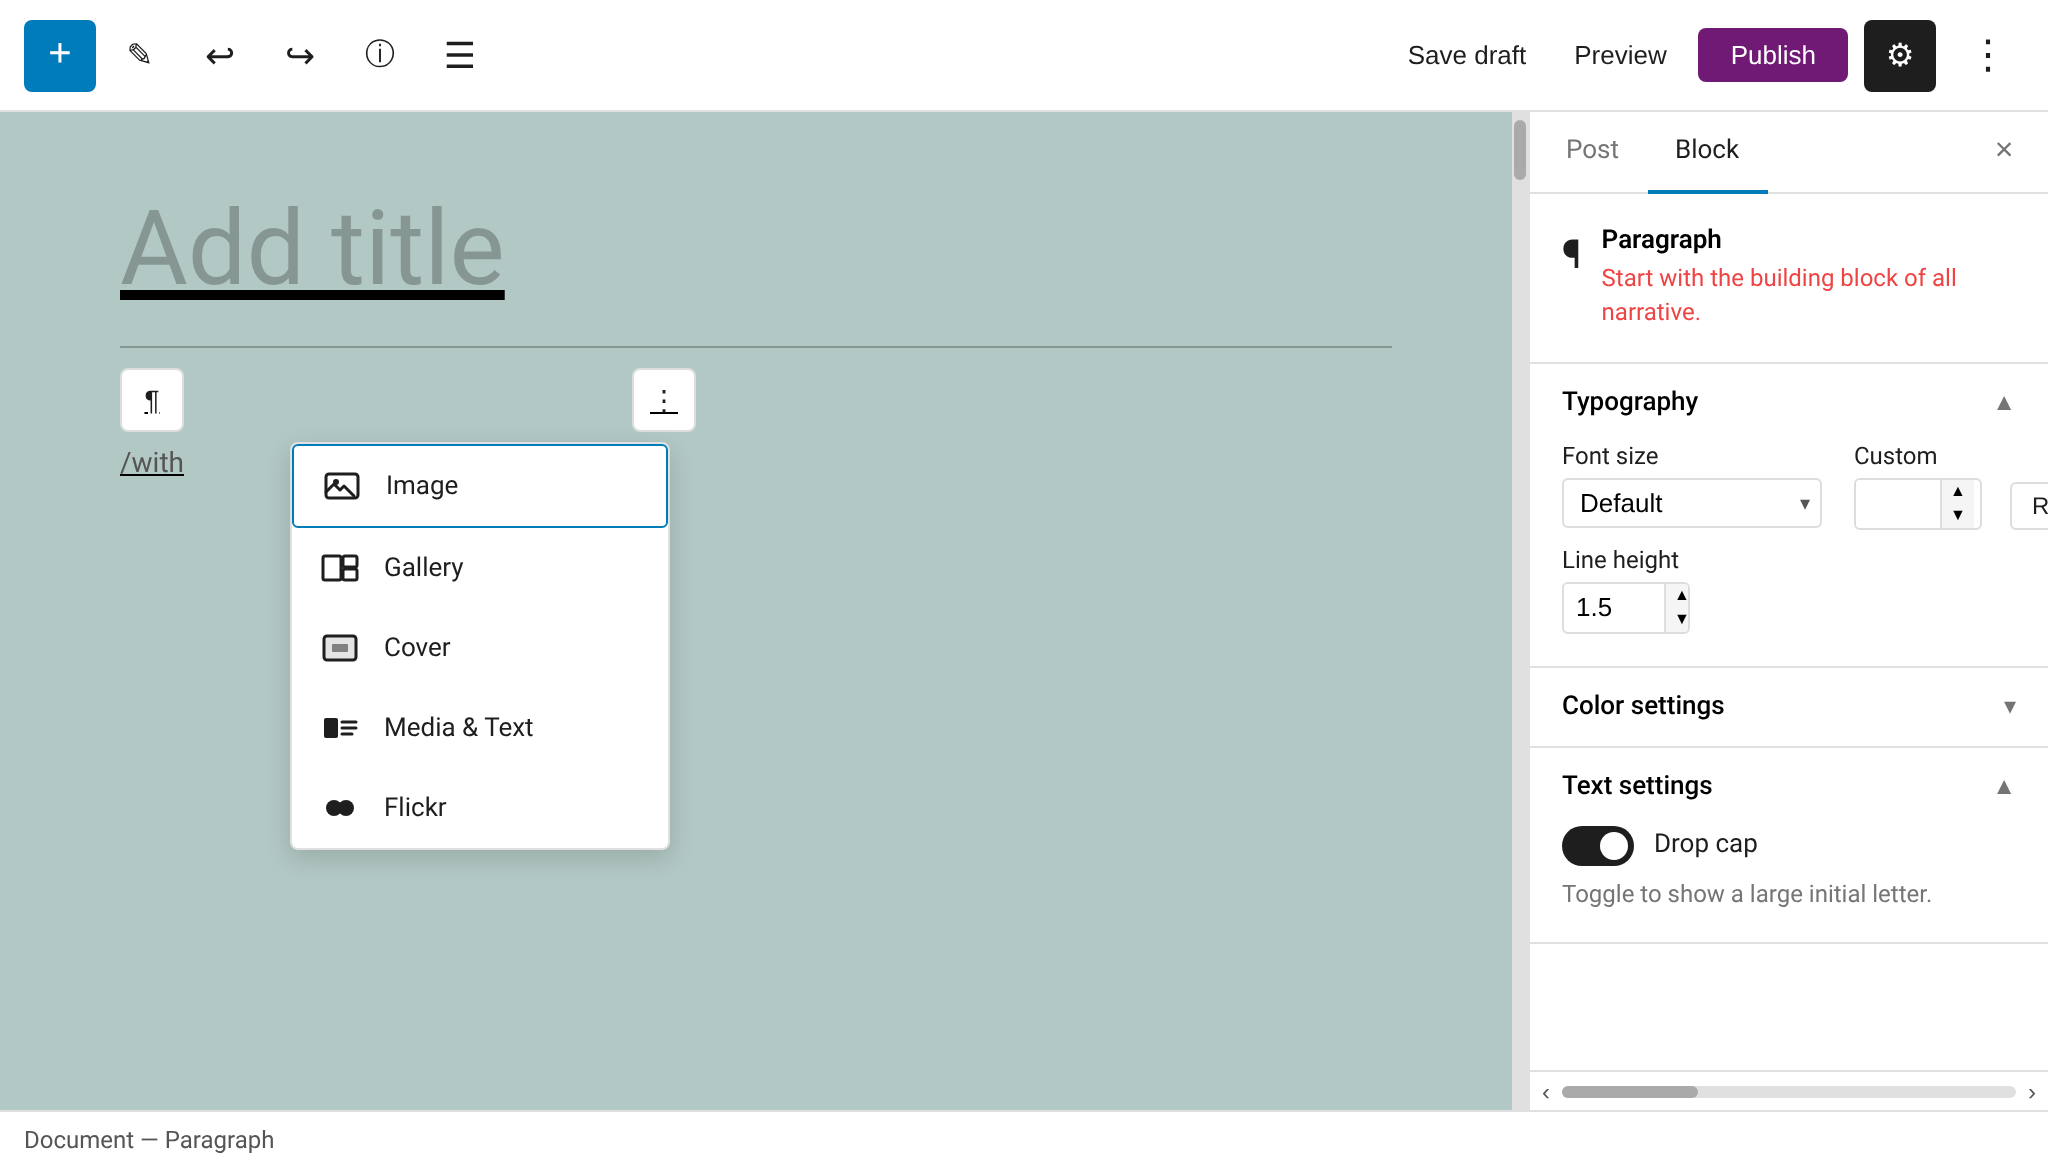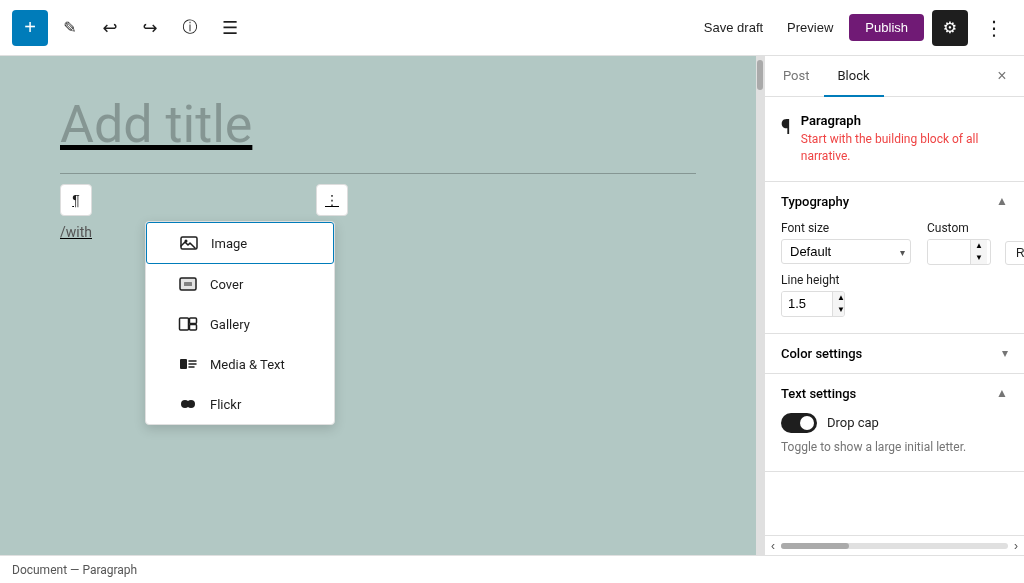--- a/index.html
+++ b/index.html
@@ -130,21 +130,21 @@
       border: 1px solid #e0e0e0;
       border-radius: 4px;
       width: 190px;
       box-shadow: 0 4px 12px rgba(0,0,0,0.15);
       z-index: 100;
     }
     .dropdown-item {
       display: flex;
       align-items: center;
       gap: 10px;
-      padding: 8px 30px;
+      padding: 8px 12px;
       cursor: pointer;
       font-size: 13px;
       color: #1e1e1e;
     }
     .dropdown-item.active {
       border: 1.5px solid #007cba;
       border-radius: 3px;
     }
     .dropdown-icon {
       width: 24px; height: 24px;
@@ -461,36 +461,36 @@
                 <rect x="2" y="4" width="16" height="12" rx="1.5" stroke="#1e1e1e" stroke-width="1.5" fill="none"></rect>
                 <circle cx="7" cy="8" r="1.5" fill="#1e1e1e"></circle>
                 <path d="M2 13l4-4 3 3 2-2 5 5" stroke="#1e1e1e" stroke-width="1.5" fill="none" stroke-linecap="round" stroke-linejoin="round"></path>
               </svg>
             </span>
             <span>Image</span>
           </div>
           <div class="dropdown-item">
             <span class="dropdown-icon">
               <svg width="20" height="20" viewBox="0 0 20 20" fill="none">
+                <rect x="1.5" y="4" width="9" height="12" rx="1" stroke="#1e1e1e" stroke-width="1.5" fill="none"></rect>
+                <rect x="11.5" y="4" width="7" height="5.5" rx="1" stroke="#1e1e1e" stroke-width="1.5" fill="none"></rect>
+                <rect x="11.5" y="10.5" width="7" height="5.5" rx="1" stroke="#1e1e1e" stroke-width="1.5" fill="none"></rect>
+              </svg>
+            </span>
+            <span>Gallery</span>
+          </div>
+          <div class="dropdown-item">
+            <span class="dropdown-icon">
+              <svg width="20" height="20" viewBox="0 0 20 20" fill="none">
                 <rect x="2" y="4" width="16" height="12" rx="1.5" stroke="#1e1e1e" stroke-width="1.5" fill="none"></rect>
                 <rect x="2" y="4" width="16" height="12" rx="1.5" fill="#1e1e1e" opacity="0.12"></rect>
                 <rect x="6" y="8" width="8" height="4" rx="0.5" fill="#1e1e1e" opacity="0.5"></rect>
               </svg>
             </span>
             <span>Cover</span>
-          </div>
-          <div class="dropdown-item">
-            <span class="dropdown-icon">
-              <svg width="20" height="20" viewBox="0 0 20 20" fill="none">
-                <rect x="1.5" y="4" width="9" height="12" rx="1" stroke="#1e1e1e" stroke-width="1.5" fill="none"></rect>
-                <rect x="11.5" y="4" width="7" height="5.5" rx="1" stroke="#1e1e1e" stroke-width="1.5" fill="none"></rect>
-                <rect x="11.5" y="10.5" width="7" height="5.5" rx="1" stroke="#1e1e1e" stroke-width="1.5" fill="none"></rect>
-              </svg>
-            </span>
-            <span>Gallery</span>
           </div>
           <div class="dropdown-item">
             <span class="dropdown-icon">
               <svg width="20" height="20" viewBox="0 0 20 20" fill="none">
                 <rect x="2" y="5" width="7" height="10" rx="1" fill="#1e1e1e"></rect>
                 <line x1="11" y1="7" x2="18" y2="7" stroke="#1e1e1e" stroke-width="1.5" stroke-linecap="round"></line>
                 <line x1="11" y1="10" x2="18" y2="10" stroke="#1e1e1e" stroke-width="1.5" stroke-linecap="round"></line>
                 <line x1="11" y1="13" x2="16" y2="13" stroke="#1e1e1e" stroke-width="1.5" stroke-linecap="round"></line>
               </svg>
             </span>

